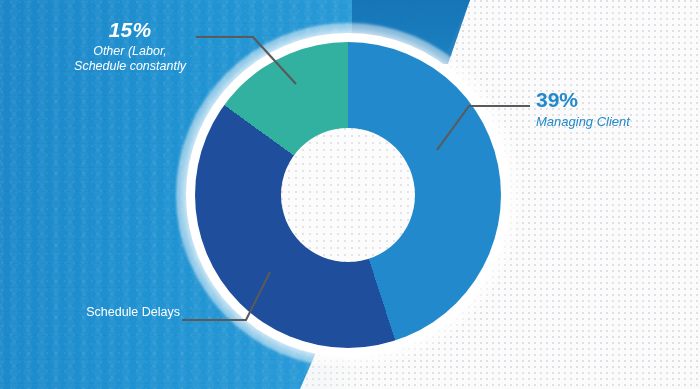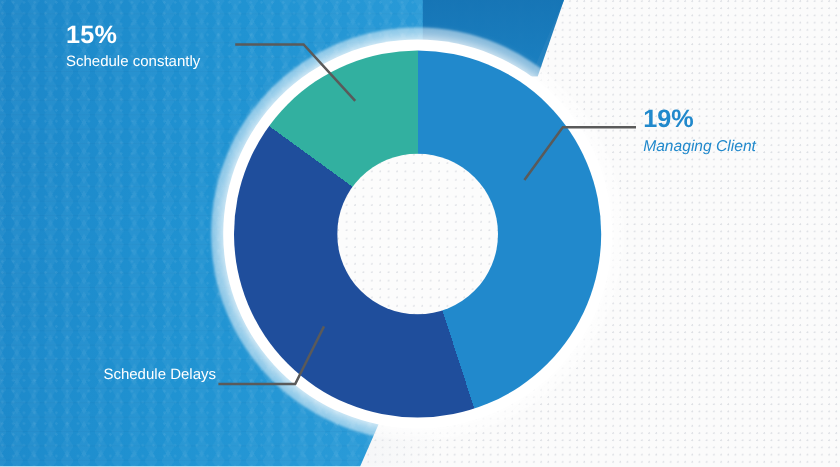--- a/index.html
+++ b/index.html
@@ -75,21 +75,21 @@
     background-image:radial-gradient(circle at 1px 1px, rgba(120,130,150,.20) 0.8px, transparent 0.9px);
     background-size:7px 7px;
   }
 
   
   .leaders{position:absolute;left:0;top:0;width:700px;height:389px;pointer-events:none;}
 
   
   .label{position:absolute;line-height:1.18;}
   .label .pct{font-weight:bold;display:block;}
-  .lbl-15{left:55px;top:18px;width:150px;text-align:left;color:#ffffff;}
+  .lbl-15{left:55px;top:18px;width:150px;text-align:center;color:#ffffff;font-style:italic;}
   .lbl-15 .pct{font-size:21px;letter-spacing:.2px;margin-bottom:1px;}
   .lbl-15 .desc{font-size:12.5px;display:block;}
   .lbl-40{left:25px;top:305px;width:155px;text-align:right;color:#ffffff;}
   .lbl-40 .pct{font-size:21px;margin-bottom:1px;}
   .lbl-40 .desc{font-size:12.5px;display:block;}
   .lbl-45{left:536px;top:88px;width:150px;text-align:left;color:#2189CC;}
   .lbl-45 .pct{font-size:21px;margin-bottom:1px;}
   .lbl-45 .desc{font-size:13px;display:block;line-height:1.3;font-style:italic;}
 </style>
 </head>
@@ -112,25 +112,26 @@
   </div>
 
   <svg class="leaders" viewBox="0 0 700 389">
     <polyline points="196,37 253,37 296,84" fill="none" stroke="#5A5A5A" stroke-width="2.1"></polyline>
     <polyline points="530,106 469,106 437,150" fill="none" stroke="#5A5A5A" stroke-width="2.1"></polyline>
     <polyline points="182,320 246,320 270,272" fill="none" stroke="#5A5A5A" stroke-width="2.1"></polyline>
   </svg>
 
   <div class="label lbl-15">
     <span class="pct">15%</span>
+    <span class="desc">Other (Labor,</span>
     <span class="desc">Schedule constantly</span>
   </div>
 
   <div class="label lbl-40">
     <span class="desc">Schedule Delays</span>
   </div>
 
   <div class="label lbl-45">
-    <span class="pct">19%</span>
+    <span class="pct">39%</span>
     <span class="desc">Managing Client</span>
   </div>
 
 </div>
 
 </body></html>

